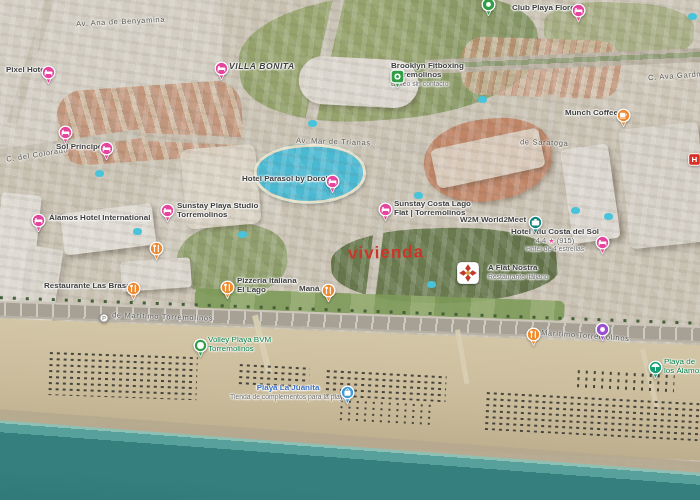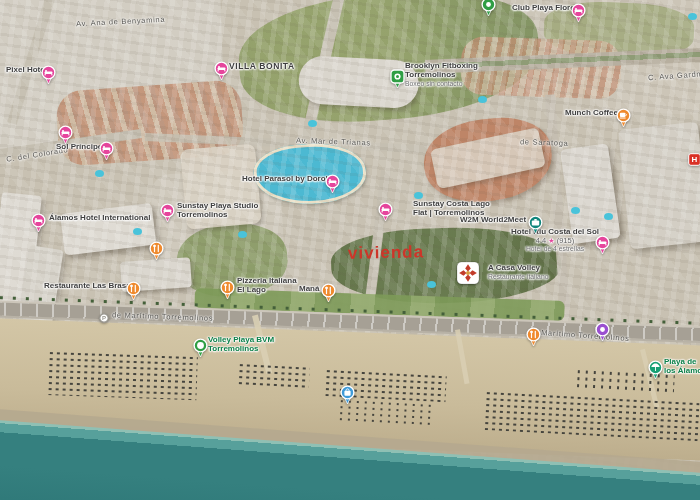--- a/index.html
+++ b/index.html
@@ -9,21 +9,21 @@
   #map-layer{z-index:50;}
   .shp{position:absolute;}
   .pin{position:absolute;z-index:60;cursor:pointer;}
   .pin svg{display:block;filter:drop-shadow(0 1px 1px rgba(0,0,0,.35));}
   .poi-label{position:absolute;z-index:55;line-height:1.12;cursor:pointer;}
   .poi-label div{white-space:nowrap;
      text-shadow:0 0 2px #fff,0 0 2px #fff,0 1px 2px #fff,1px 0 2px #fff,-1px 0 2px #fff;}
   .lp{font-size:8px;font-weight:700;color:#3e3e3e;}
   .lcaps{font-size:8.5px;font-weight:700;letter-spacing:.6px;color:#3e3e3e;}
   .lsec{font-size:6.8px;font-weight:400;color:#6e6e6e;}
-  .lgreen{font-size:8px;font-weight:700;color:#0c8049;}
+  .lgreen{font-size:8px;font-weight:400;color:#0c8049;}
   .lblue{font-size:8px;font-weight:700;color:#3e73c4;}
   .lrating{font-size:7.5px;font-weight:400;color:#5f5f5f;}
   .lrating .star{color:#e5459c;font-size:7px;}
   .street-label{position:absolute;z-index:52;font-size:7.5px;font-weight:500;color:#52514d;
      letter-spacing:.7px;white-space:nowrap;opacity:.95;
      text-shadow:0 0 2px #fff,0 0 2px #fff,0 1px 2px rgba(255,255,255,.9);}
   .area-label{position:absolute;z-index:54;font-weight:700;letter-spacing:1px;white-space:nowrap;}
 </style>
 </head>
 <body>
@@ -315,73 +315,77 @@
           <circle cx="5" cy="5" r="4.2" fill="#fff" stroke="#9a978f" stroke-width="1.2"></circle>
           <text x="5" y="7.4" font-size="6" font-weight="bold" fill="#9a978f" text-anchor="middle" font-family="Liberation Sans, sans-serif">P</text>
         </svg>
       </div>
       <div class="poi-label" style="left: 6px; top: 66px;">
         <div class="lp">Pixel Hotel</div>
       </div>
       <div class="poi-label" style="left: 56px; top: 143px;">
         <div class="lp">Sol Príncipe</div>
       </div>
-      <div class="poi-label" style="left: 229px; top: 62px;">
+      <div class="poi-label" style="left: 229px; top: 62px; font-style: italic;">
         <div class="lcaps">VILLA BONITA</div>
       </div>
       <div class="poi-label" style="left: 512px; top: 4px;">
         <div class="lp">Club Playa Flores</div>
       </div>
-      <div class="poi-label" style="left: 405px; top: 62px;">
+      <div class="poi-label" style="left: 391px; top: 62px;">
         <div class="lp">Brooklyn Fitboxing</div>
         <div class="lp">Torremolinos</div>
         <div class="lsec">Boxeo sin contacto</div>
       </div>
       <div class="poi-label" style="left: 565px; top: 109px;">
         <div class="lp">Munch Coffee</div>
       </div>
       <div class="poi-label" style="left: 49px; top: 214px;">
         <div class="lp">Álamos Hotel International</div>
       </div>
       <div class="poi-label" style="left: 177px; top: 202px;">
         <div class="lp">Sunstay Playa Studio</div>
         <div class="lp">Torremolinos</div>
       </div>
       <div class="poi-label" style="left: 242px; top: 175px;">
         <div class="lp">Hotel Parasol by Dorobe</div>
       </div>
-      <div class="poi-label" style="left: 413px; top: 200px;">
+      <div class="poi-label" style="left: 394px; top: 200px;">
         <div class="lp">Sunstay Costa Lago</div>
         <div class="lp">Flat | Torremolinos</div>
       </div>
       <div class="poi-label" style="left: 460px; top: 216px;">
         <div class="lp">W2M World2Meet</div>
       </div>
       <div class="poi-label" style="left: 510px; top: 228px; width: 90px; text-align: center;">
         <div class="lp">Hotel Riu Costa del Sol</div>
         <div class="lrating">4.4 <span class="star">★</span> (915)</div>
         <div class="lsec">Hotel de 4 estrellas</div>
       </div>
       <div class="poi-label" style="left: 488px; top: 264px;">
-        <div class="lp">A Casa Volley</div>
+        <div class="lp">A Flat Nostra</div>
         <div class="lsec">Restaurante italiano</div>
       </div>
       <div class="poi-label" style="left: 44px; top: 282px;">
         <div class="lp">Restaurante Las Brasas</div>
       </div>
       <div class="poi-label" style="left: 237px; top: 277px;">
         <div class="lp">Pizzeria Italiana</div>
         <div class="lp">El Lago</div>
       </div>
       <div class="poi-label" style="left: 299px; top: 285px;">
         <div class="lp">Maná</div>
       </div>
       <div class="poi-label" style="left: 208px; top: 336px;">
         <div class="lgreen">Volley Playa BVM</div>
         <div class="lgreen">Torremolinos</div>
+      </div>
+      <div class="poi-label" style="left: 230px; top: 384px; width: 116px; text-align: center;">
+        <div class="lblue">Playa La Juanita</div>
+        <div class="lsec">Tienda de complementos para la playa</div>
       </div>
       <div class="poi-label" style="left: 664px; top: 358px;">
         <div class="lgreen">Playa de</div>
         <div class="lgreen">los Álamos</div>
       </div>
       <div class="street-label" style="left: 76px; top: 17px; transform: rotate(-3deg);">Av. Ana de Benyamina</div>
       <div class="street-label" style="left: 296px; top: 137px; transform: rotate(2deg);">Av. Mar de Trianas</div>
       <div class="street-label" style="left: 520px; top: 138px; transform: rotate(2deg);">de Saratoga</div>
       <div class="street-label" style="left: 648px; top: 71px; transform: rotate(-4deg);">C. Ava Gardner</div>
       <div class="street-label" style="left: 6px; top: 150px; transform: rotate(-9deg);">C. del Colorado</div>

